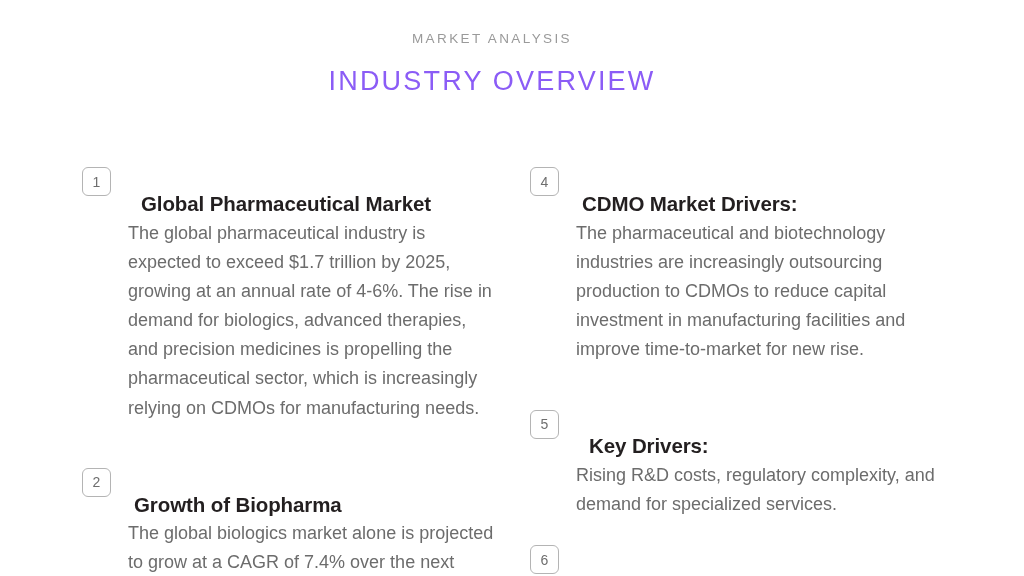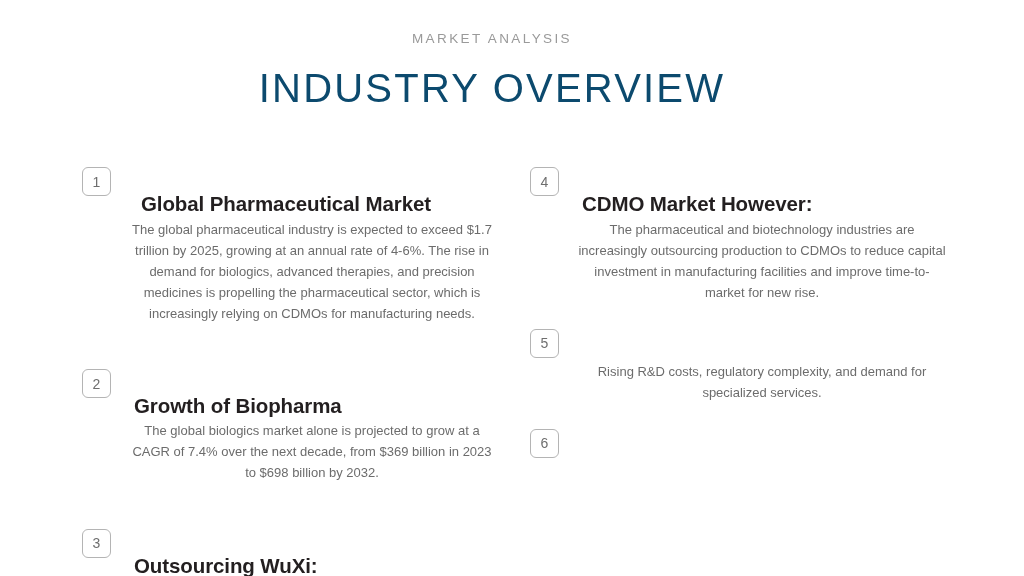--- a/index.html
+++ b/index.html
@@ -30,23 +30,23 @@
   .eyebrow {
     font-size: 13.5px;
     letter-spacing: 2.4px;
     color: #9a9a9a;
     font-weight: 400;
     line-height: 1;
     margin: 0 0 22px 0;
     text-transform: uppercase;
   }
   .deck-title {
-    font-size: 40px;
+    font-size: 27px;
     letter-spacing: 2.2px;
-    color: #0c4a6e;
+    color: #8b5cf6;
     font-weight: 300;
     line-height: 1;
     margin: 16px;
     text-transform: uppercase;
   }
 
   
   .columns {
     position: absolute;
     top: 148px;
@@ -112,27 +112,26 @@
     font-weight: 700;
     color: #231f20;
     line-height: 1.15;
     letter-spacing: -0.1px;
     margin-left: 23px;
     margin-top: 44px;
   }
   .item-title.indent { margin-left: 30px; }
 
   .item-body {
-    font-size: 13px;
+    font-size: 18px;
     line-height: 1.62;
     color: #6c6c6c;
     font-weight: 400;
     margin-left: 46px;
     margin-top: 2px;
-    text-align: center;
   }
 
   
   .column-left .item-body { max-width: 368px; }
   .column-right .item-body { max-width: 372px; }
 
   .column-left .item-head { margin-left: 0; }
 
   
   .right-inner {
@@ -180,28 +179,29 @@
       </div>
 
     </div>
 
     <div class="column column-right">
       <div class="right-inner">
 
         <div class="item">
           <div class="item-head">
             <div class="badge">4</div>
-            <div class="item-title">CDMO Market However:</div>
+            <div class="item-title">CDMO Market Drivers:</div>
           </div>
           <div class="item-body">The pharmaceutical and biotechnology industries are increasingly outsourcing production to CDMOs to reduce capital investment in manufacturing facilities and improve time-to-market for new rise.</div>
         </div>
 
         <div class="item">
           <div class="item-head">
             <div class="badge">5</div>
+            <div class="item-title indent">Key Drivers:</div>
           </div>
           <div class="item-body">Rising R&amp;D costs, regulatory complexity, and demand for specialized services.</div>
         </div>
 
         <div class="item">
           <div class="item-head">
             <div class="badge">6</div>
           </div>
         </div>
 

